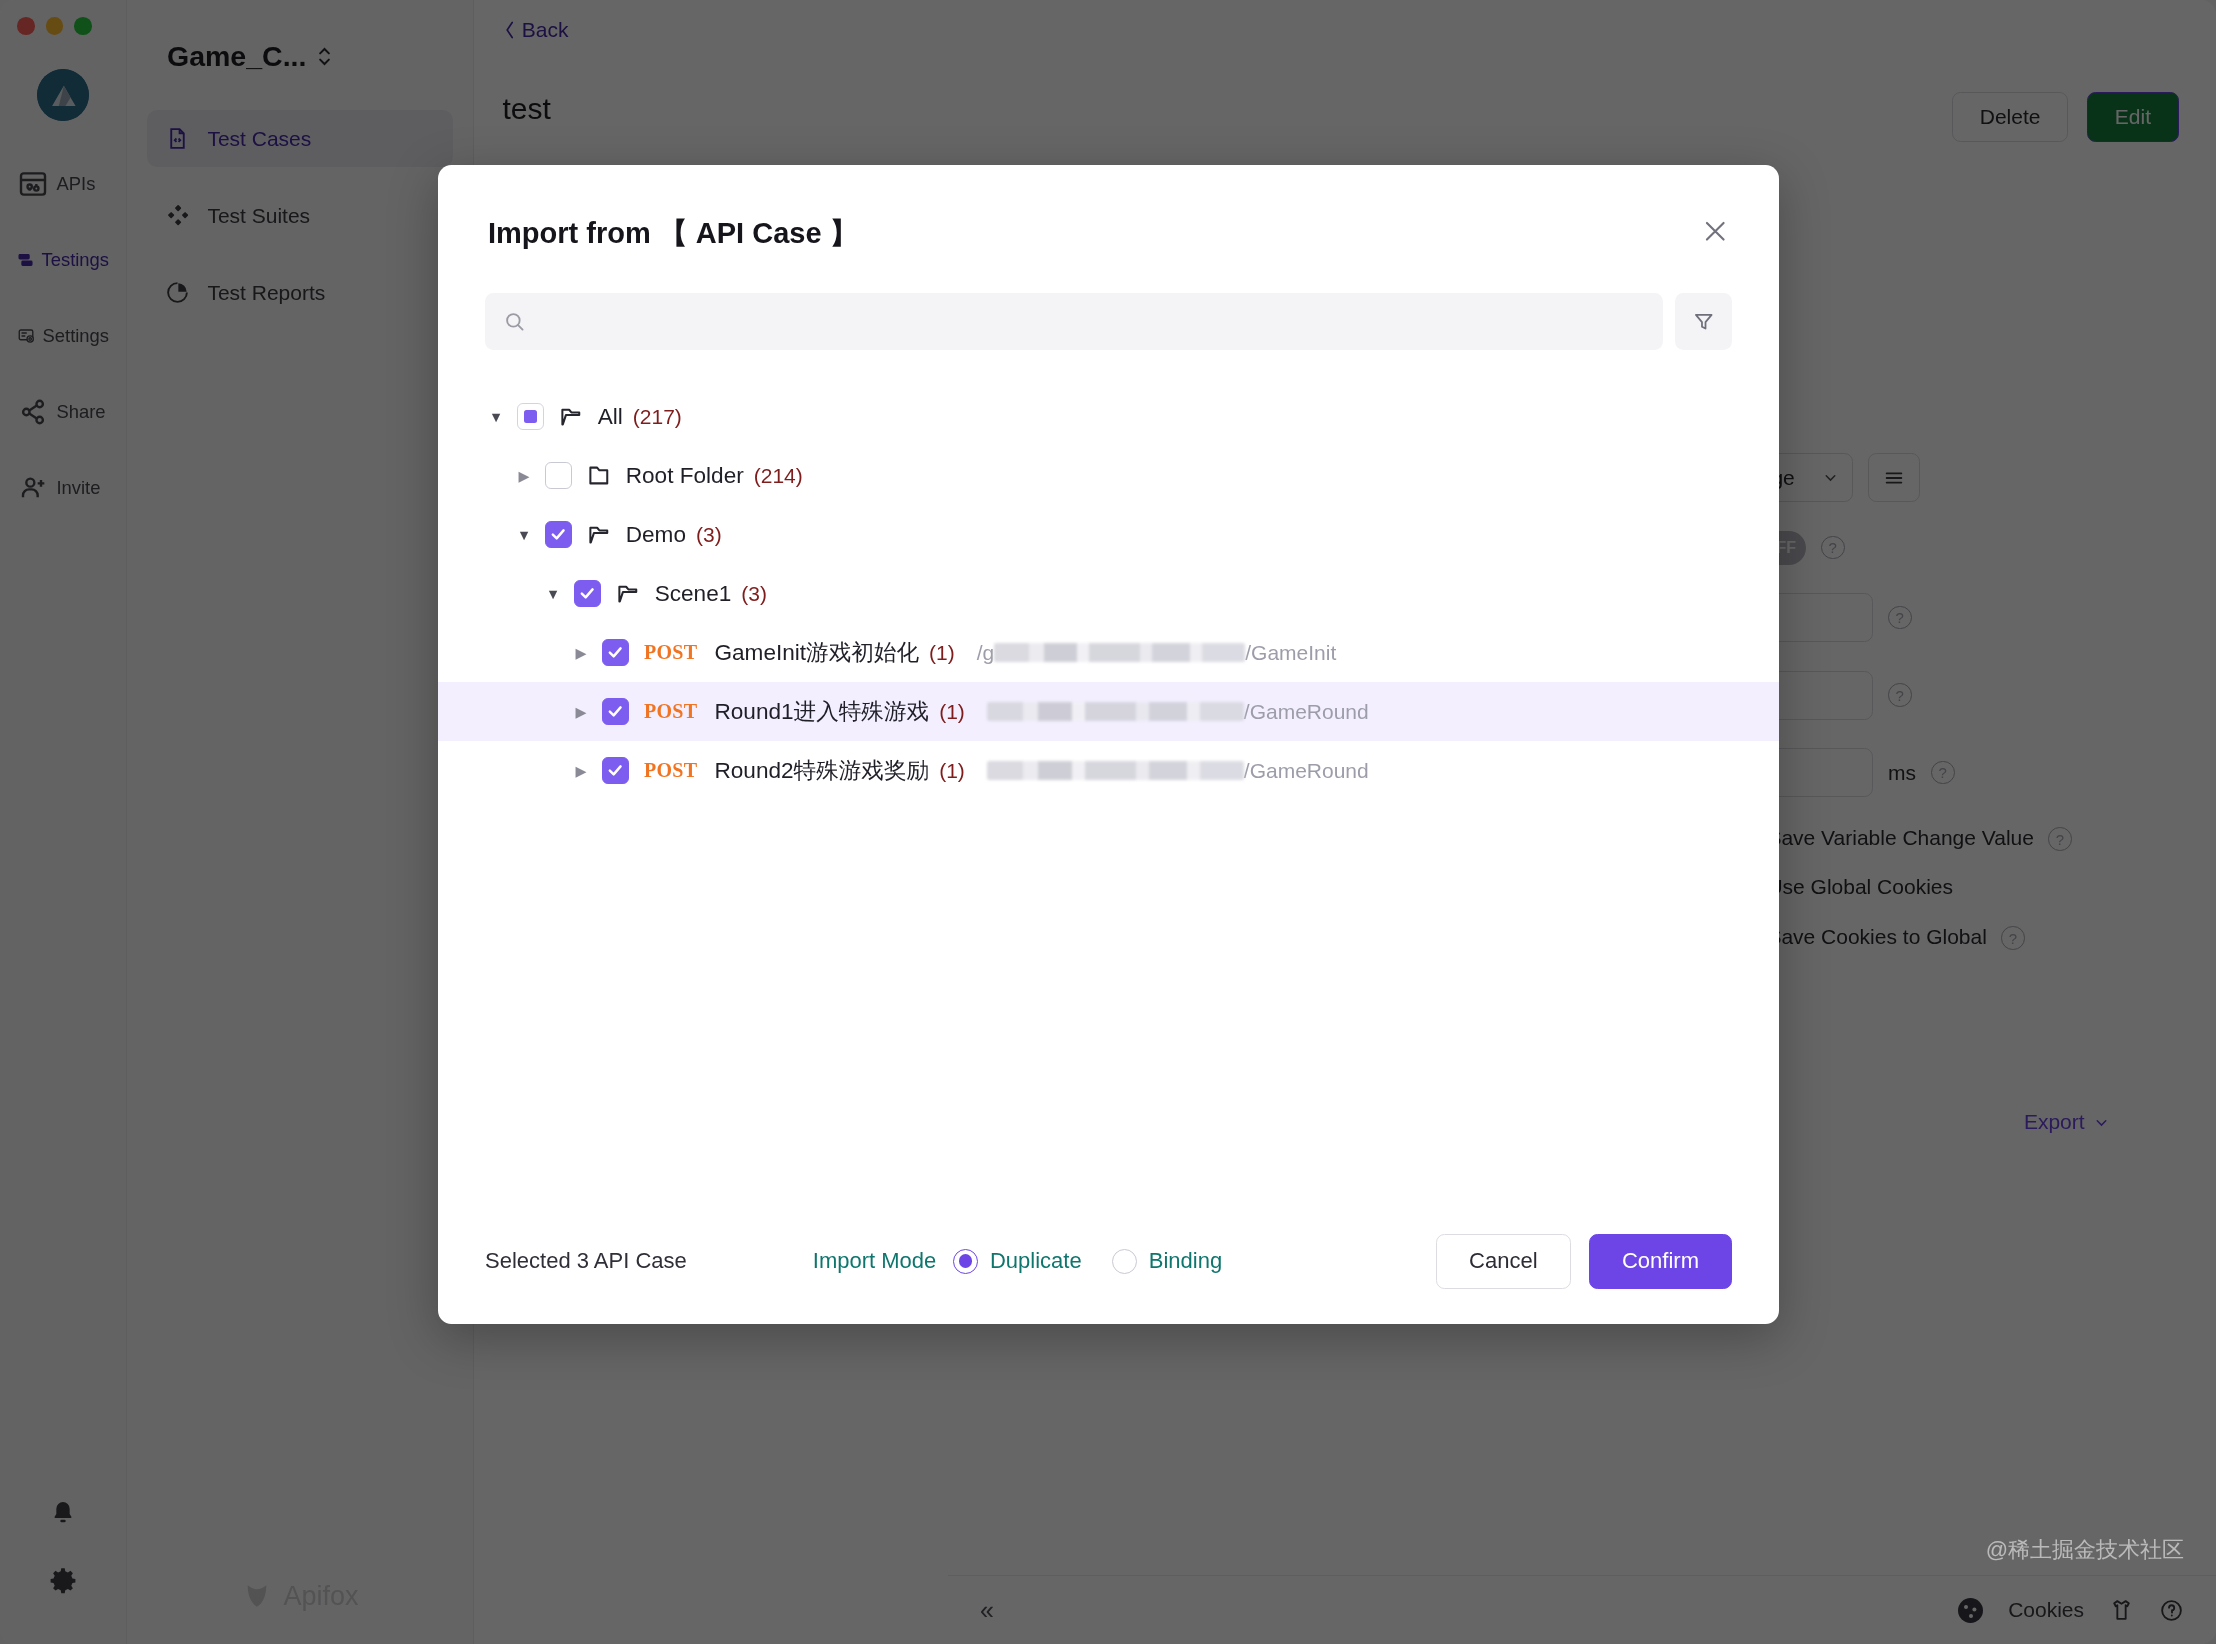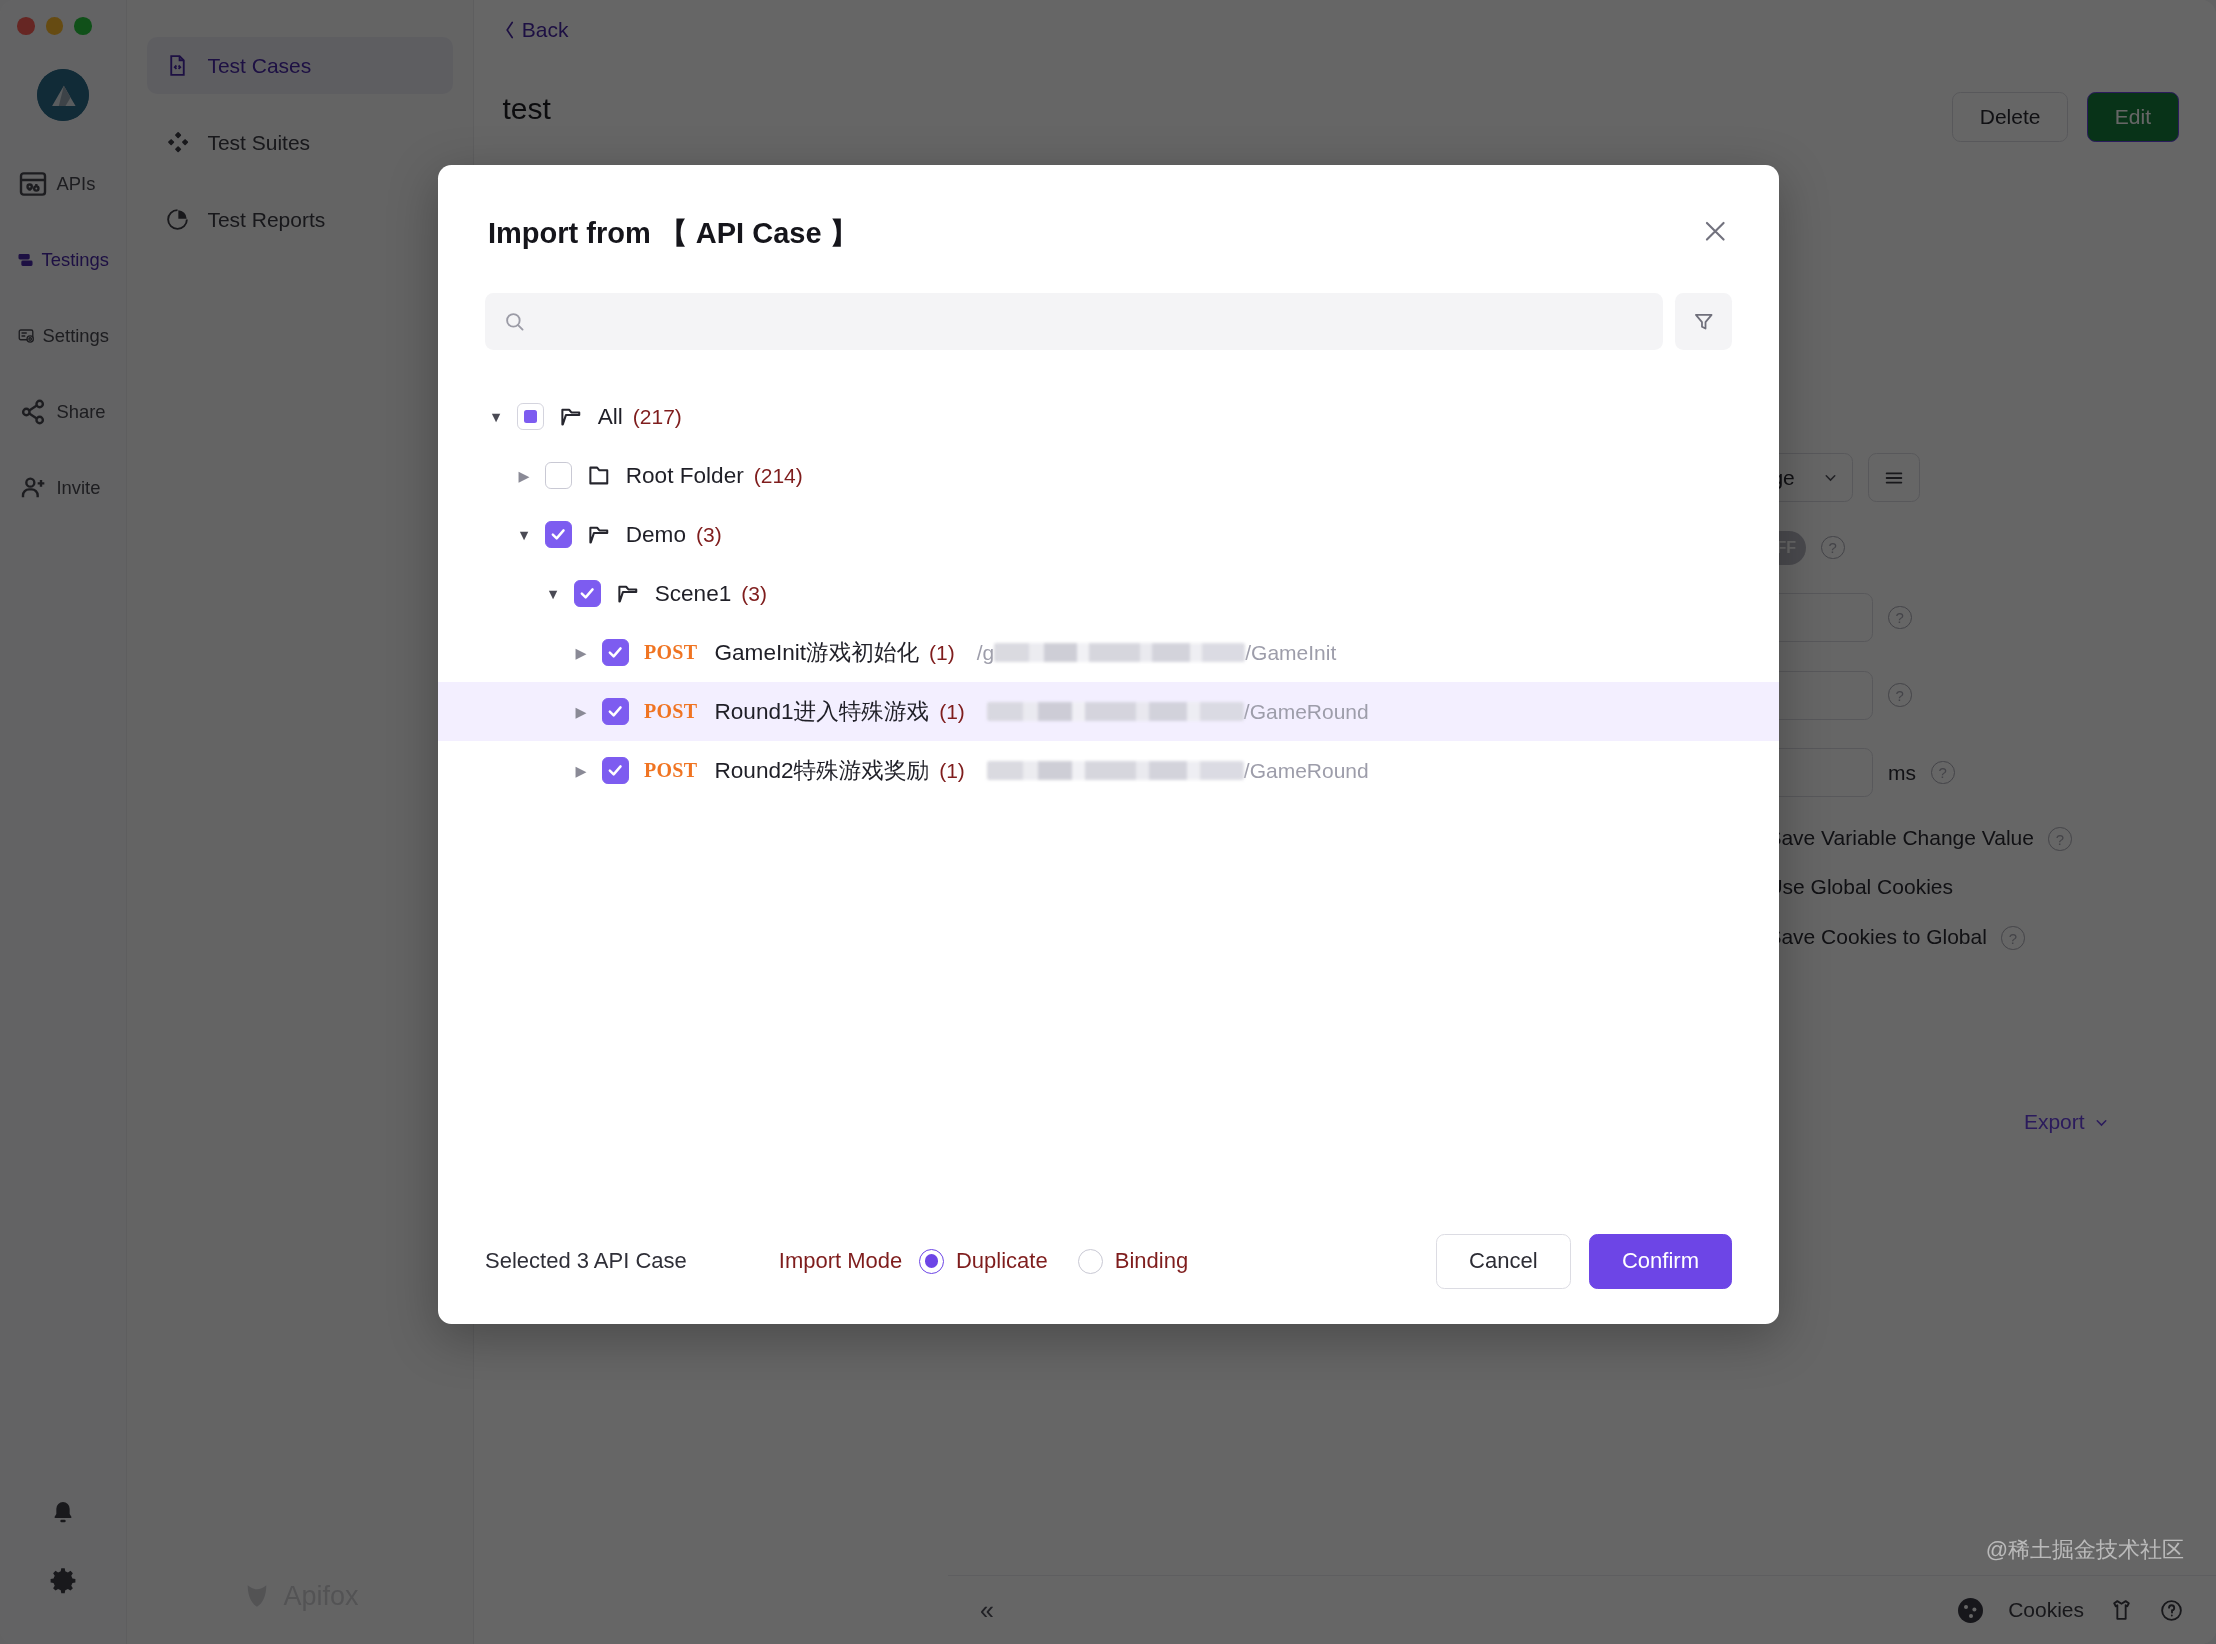--- a/index.html
+++ b/index.html
@@ -261,21 +261,21 @@
     background: linear-gradient(90deg,#d6d6dd 0 14%,#eaeaef 14% 20%,#c9c9d2 20% 33%,#f0f0f4 33% 38%,#d2d2da 38% 58%,#e8e8ee 58% 63%,#cfcfd8 63% 78%,#ededf2 78% 83%,#d8d8e0 83% 100%);
     filter: blur(1.8px); opacity: .9; vertical-align: middle;
   }
 
   
   #modal-foot {
     height: 126px; display: flex; align-items: center;
     padding: 0 47px 0 47px; gap: 30px;
   }
   #selected-count { font-size: 22px; color: #2f2f38; }
-  #import-mode { display: flex; align-items: center; gap: 17px; font-size: 22px; color: #7f1d1d; margin-left: 62px; }
+  #import-mode { display: flex; align-items: center; gap: 17px; font-size: 22px; color: #0f766e; margin-left: 96px; }
   .radio {
     width: 25px; height: 25px; border-radius: 50%; border: 1.7px solid #c9c9d4;
     background: #fff; display: inline-flex; align-items: center; justify-content: center;
     cursor: pointer;
   }
   .radio.on { border-color: #6d45e6; }
   .radio.on::after { content: ""; width: 13.4px; height: 13.4px; border-radius: 50%; background: #6d45e6; }
   .radio-opt { display: flex; align-items: center; gap: 11.7px; cursor: pointer; }
   #foot-actions { margin-left: auto; display: flex; gap: 18.4px; }
   .fbtn {
@@ -362,20 +362,26 @@
         <rect x="10" y="16.3" width="4" height="1.9" rx=".9"></rect>
       </svg>
       <svg width="32" height="32" viewBox="0 0 24 24" fill="#3f3f48">
         <path d="M12 8.2a3.8 3.8 0 1 0 0 7.6 3.8 3.8 0 0 0 0-7.6zm0 5.6a1.8 1.8 0 1 1 0-3.6 1.8 1.8 0 0 1 0 3.6z"></path>
         <path d="M10.7 2.5h2.6l.4 2.2 2 .9 1.9-1.2 1.8 1.8-1.2 1.9.9 2 2.2.4v2.6l-2.2.4-.9 2 1.2 1.9-1.8 1.8-1.9-1.2-2 .9-.4 2.2h-2.6l-.4-2.2-2-.9-1.9 1.2-1.8-1.8 1.2-1.9-.9-2-2.2-.4v-2.6l2.2-.4.9-2L4.6 6.2l1.8-1.8 1.9 1.2 2-.9z"></path>
       </svg>
     </div>
   </div>
 
   <div id="sidebar">
+    <div id="project-switcher">
+      <span>Game_C...</span>
+      <svg class="chev-updown" viewBox="0 0 12 20" fill="none" stroke="#2b2b33" stroke-width="1.6" stroke-linecap="round">
+        <path d="M2.5 7.5 6 4l3.5 3.5M2.5 12.5 6 16l3.5-3.5"></path>
+      </svg>
+    </div>
 
     <div id="nav-list">
       <div class="nav-item active">
         <svg class="nav-icon" viewBox="0 0 24 24" fill="none" stroke="#4a29a8" stroke-width="1.8">
           <path d="M6 3h8l4 4v14H6z"></path>
             <path d="M14 3v4h4"></path>
           <path d="M11 12l-1.6 1.6L11 15.2M13 12l1.6 1.6L13 15.2"></path>
         </svg>
         <span>Test Cases</span>
       </div>

